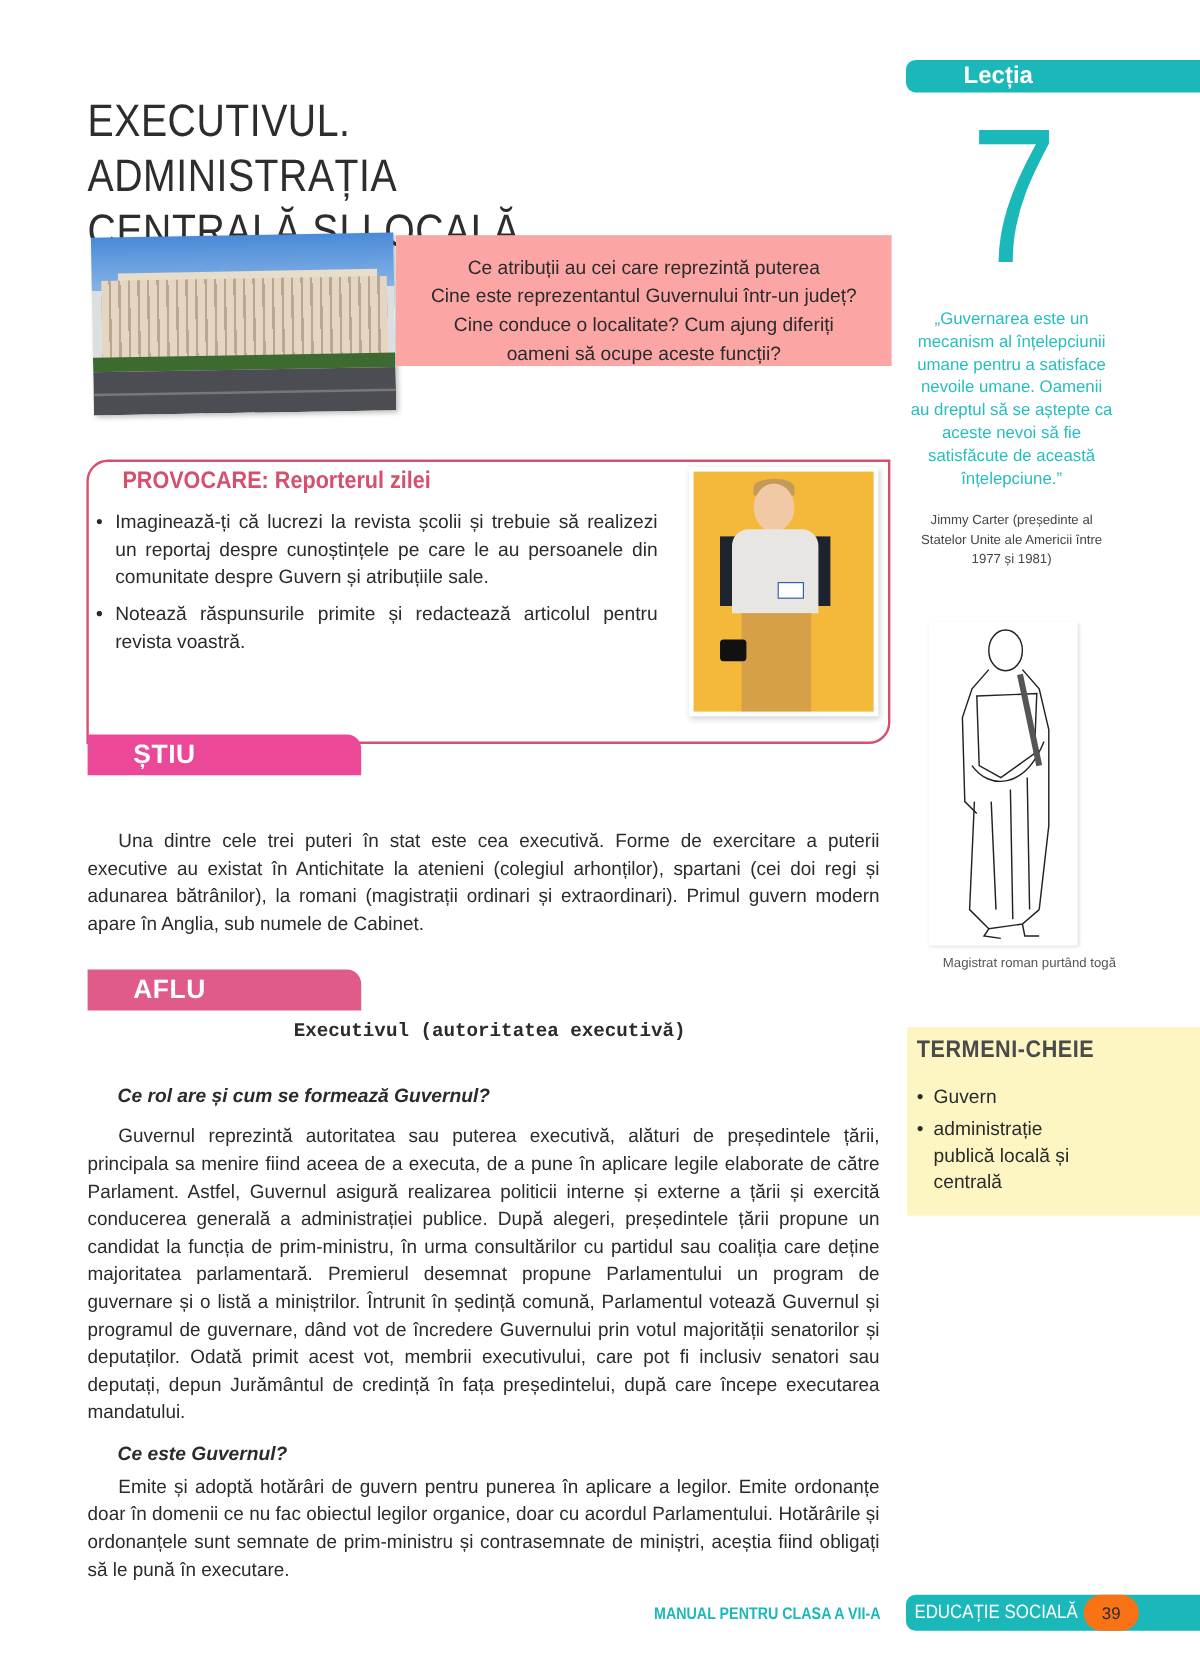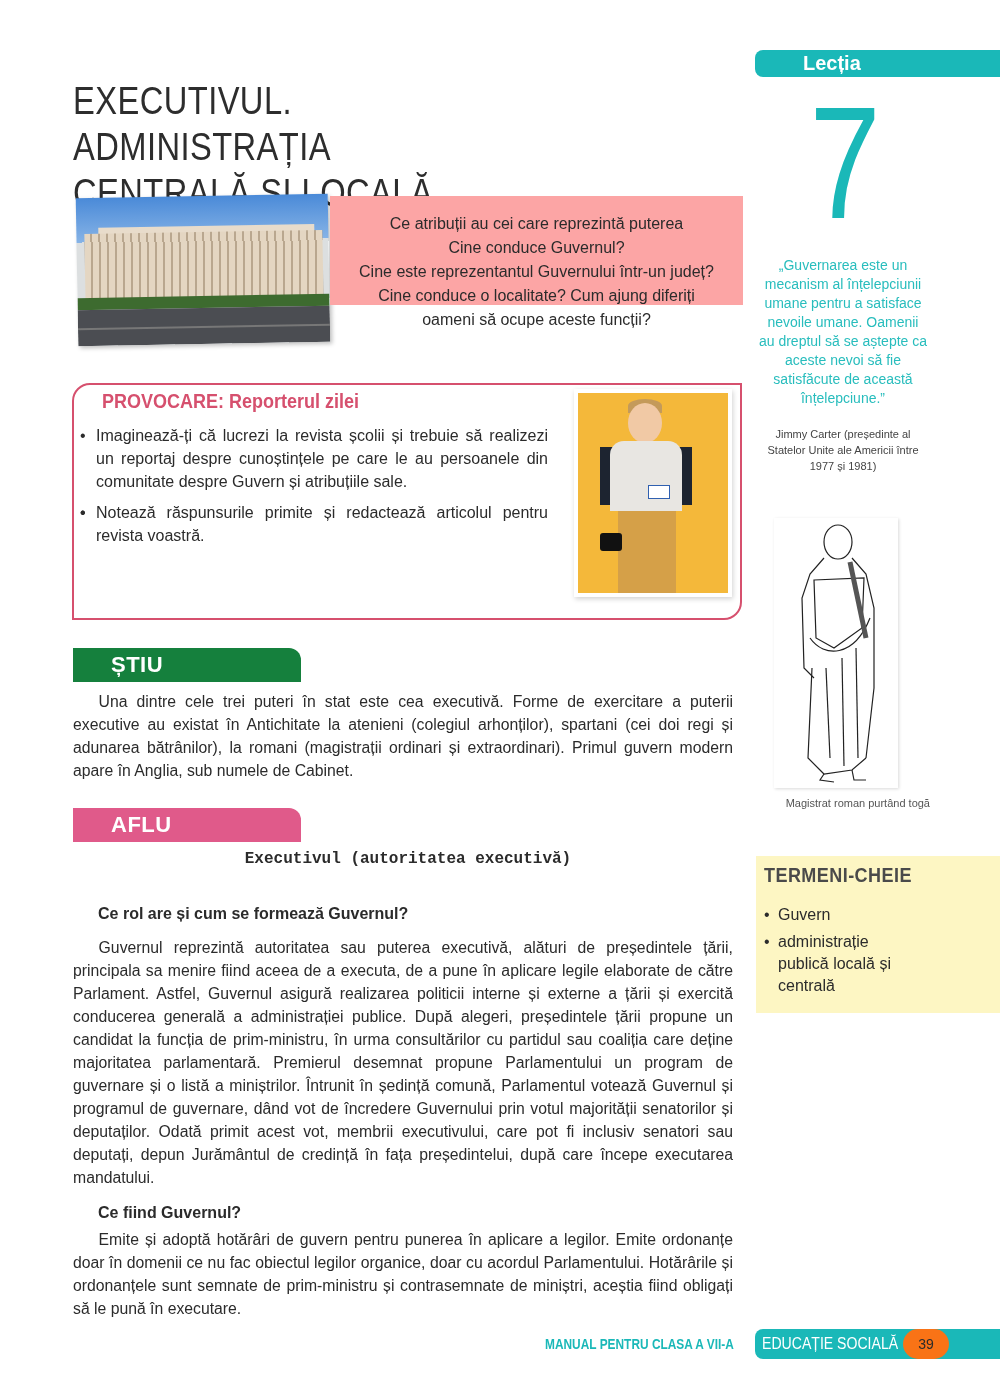--- a/index.html
+++ b/index.html
@@ -95,36 +95,36 @@
   .boy-photo .pants { position:absolute; left: 40px; top: 118px; width: 58px; height: 82px; background:#d5a048; }
   .boy-photo .camera { position:absolute; left: 22px; top: 140px; width: 22px; height: 18px; background:#111; border-radius: 3px; }
   .boy-photo .badge { position:absolute; left: 70px; top: 92px; width: 20px; height: 12px; background:#fff; border: 1px solid #3060b0; }
 
   
   .section-tab {
     left: 73px; width: 228px; height: 34px; border-radius: 0 12px 0 0;
     color: #fff; font-family: "Liberation Sans", sans-serif; font-size: 22px; font-weight: 700;
     line-height: 34px; padding-left: 38px; box-sizing: border-box; letter-spacing: 0.5px;
   }
-  .stiu-tab { top: 648px; background: #15803d; }
+  .stiu-tab { top: 612px; background: #ec4899; }
   .aflu-tab { top: 808px; background: #e05a8a; }
 
   .body-text {
     left: 73px; width: 670px;
     font-family: "Liberation Sans", sans-serif; font-size: 16px; line-height: 23px; color: #2b2b2b;
     text-align: justify; text-indent: 26px; margin: 0;
     transform: scaleX(0.985); transform-origin: left top;
   }
   .stiu-text { top: 690px; }
   .subhead-center {
     left: 73px; top: 850px; width: 670px; text-align: center;
     font-family: Liberation Mono, monospace; font-size: 16px; font-weight: 700; color: #2b2b2b;
   }
   .subhead {
-    left: 98px; font-family: "Liberation Sans", sans-serif; font-size: 16px; font-weight: 700; color: #2b2b2b;
+    left: 98px; font-family: "Liberation Sans", sans-serif; font-size: 16px; font-weight: 700; color: #2b2b2b; font-style: italic;
   }
   .sub1 { top: 905px; }
   .para1 { top: 936px; }
   .sub2 { top: 1204px; }
   .para2 { top: 1228px; }
 
   
   .toga-figure {
     left: 774px; top: 518px; width: 124px; height: 270px;
     box-shadow: 1px 1px 3px rgba(0,0,0,0.15); background: #fff;
@@ -183,21 +183,20 @@
 <div class="abs gov-photo">
   <div class="roof"></div>
   <div class="building"></div>
   <div class="trees"></div>
   <div class="road"></div>
   <div class="road-line"></div>
 </div>
 
 <div class="abs questions-box">
   <div>Ce atribuții au cei care reprezintă puterea</div>
-  <div>Cine conduce Guvernul?</div>
   <div>Cine este reprezentantul Guvernului într-un județ?</div>
   <div>Cine conduce o localitate? Cum ajung diferiți</div>
   <div>oameni să ocupe aceste funcții?</div>
 </div>
 
 <div class="abs provocare-box"></div>
 <div class="abs provocare-title">
   <span>PROVOCARE:</span>
   <span>Reporterul zilei</span>
 </div>
@@ -217,21 +216,21 @@
   <div class="camera"></div>
 </div>
 
 <div class="abs section-tab stiu-tab">ȘTIU</div>
 <p class="abs body-text stiu-text">Una dintre cele trei puteri în stat este cea executivă. Forme de exercitare a puterii executive au existat în Antichitate la atenieni (colegiul arhonților), spartani (cei doi regi și adunarea bătrânilor), la romani (magistrații ordinari și extraordinari). Primul guvern modern apare în Anglia, sub numele de Cabinet.</p>
 
 <div class="abs section-tab aflu-tab">AFLU</div>
 <div class="abs subhead-center">Executivul (autoritatea executivă)</div>
 <div class="abs subhead sub1">Ce rol are și cum se formează Guvernul?</div>
 <p class="abs body-text para1">Guvernul reprezintă autoritatea sau puterea executivă, alături de președintele țării, principala sa menire fiind aceea de a executa, de a pune în aplicare legile elaborate de către Parlament. Astfel, Guvernul asigură realizarea politicii interne și externe a țării și exercită conducerea generală a administrației publice. După alegeri, președintele țării propune un candidat la funcția de prim-ministru, în urma consultărilor cu partidul sau coaliția care deține majoritatea parlamentară. Premierul desemnat propune Parlamentului un program de guvernare și o listă a miniștrilor. Întrunit în ședință comună, Parlamentul votează Guvernul și programul de guvernare, dând vot de încredere Guvernului prin votul majorității senatorilor și deputaților. Odată primit acest vot, membrii executivului, care pot fi inclusiv senatori sau deputați, depun Jurământul de credință în fața președintelui, după care începe executarea mandatului.</p>
-<div class="abs subhead sub2">Ce fiind Guvernul?</div>
+<div class="abs subhead sub2">Ce este Guvernul?</div>
 <p class="abs body-text para2">Emite și adoptă hotărâri de guvern pentru punerea în aplicare a legilor. Emite ordonanțe doar în domenii ce nu fac obiectul legilor organice, doar cu acordul Parlamentului. Hotărârile și ordonanțele sunt semnate de prim-ministru și contrasemnate de miniștri, aceștia fiind obligați să le pună în executare.</p>
 
 <div class="abs toga-figure">
   <svg width="124" height="270" viewBox="0 0 124 270">
     <g fill="none" stroke="#222" stroke-width="1.2">
       <ellipse cx="64" cy="24" rx="14" ry="17"></ellipse>
       <path d="M50 40 L36 56 L28 80 L30 150 L40 160"></path>
       <path d="M78 40 L92 56 L100 90 L100 170 L92 240"></path>
       <path d="M40 62 L90 60 L88 110 L60 130 L42 120 Z"></path>
       <path d="M36 120 C 50 140, 80 140, 96 100"></path>

